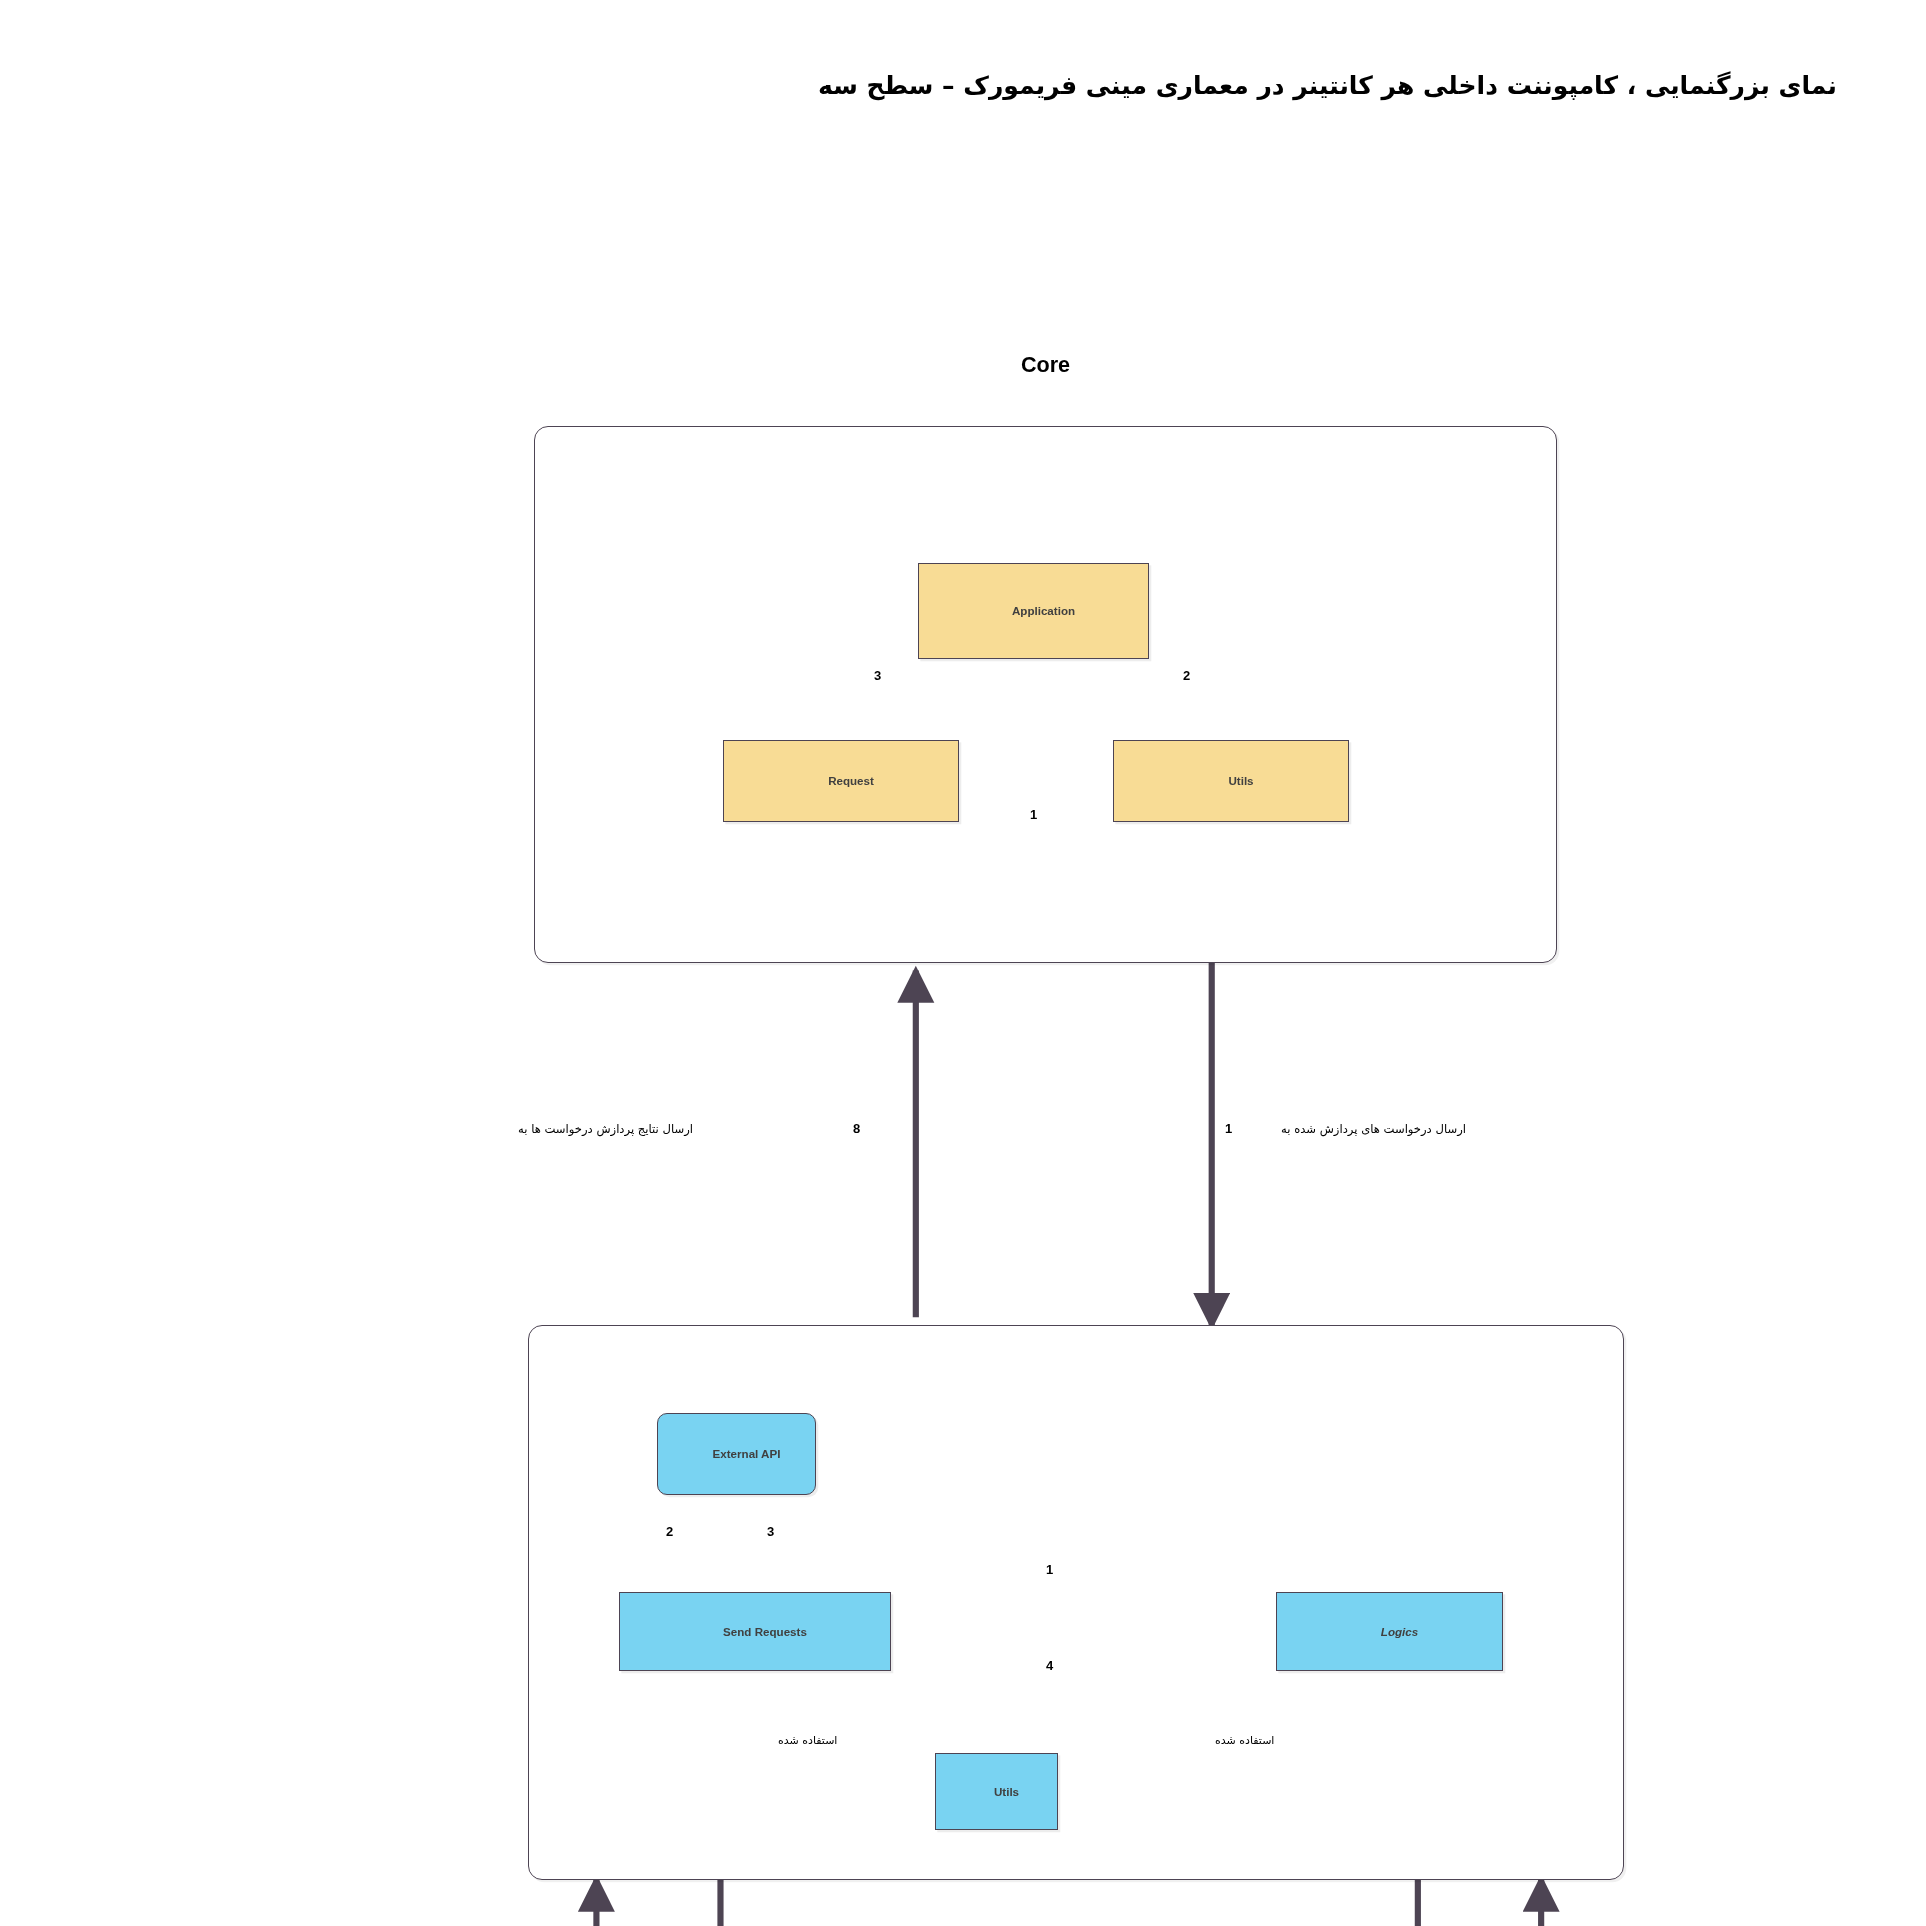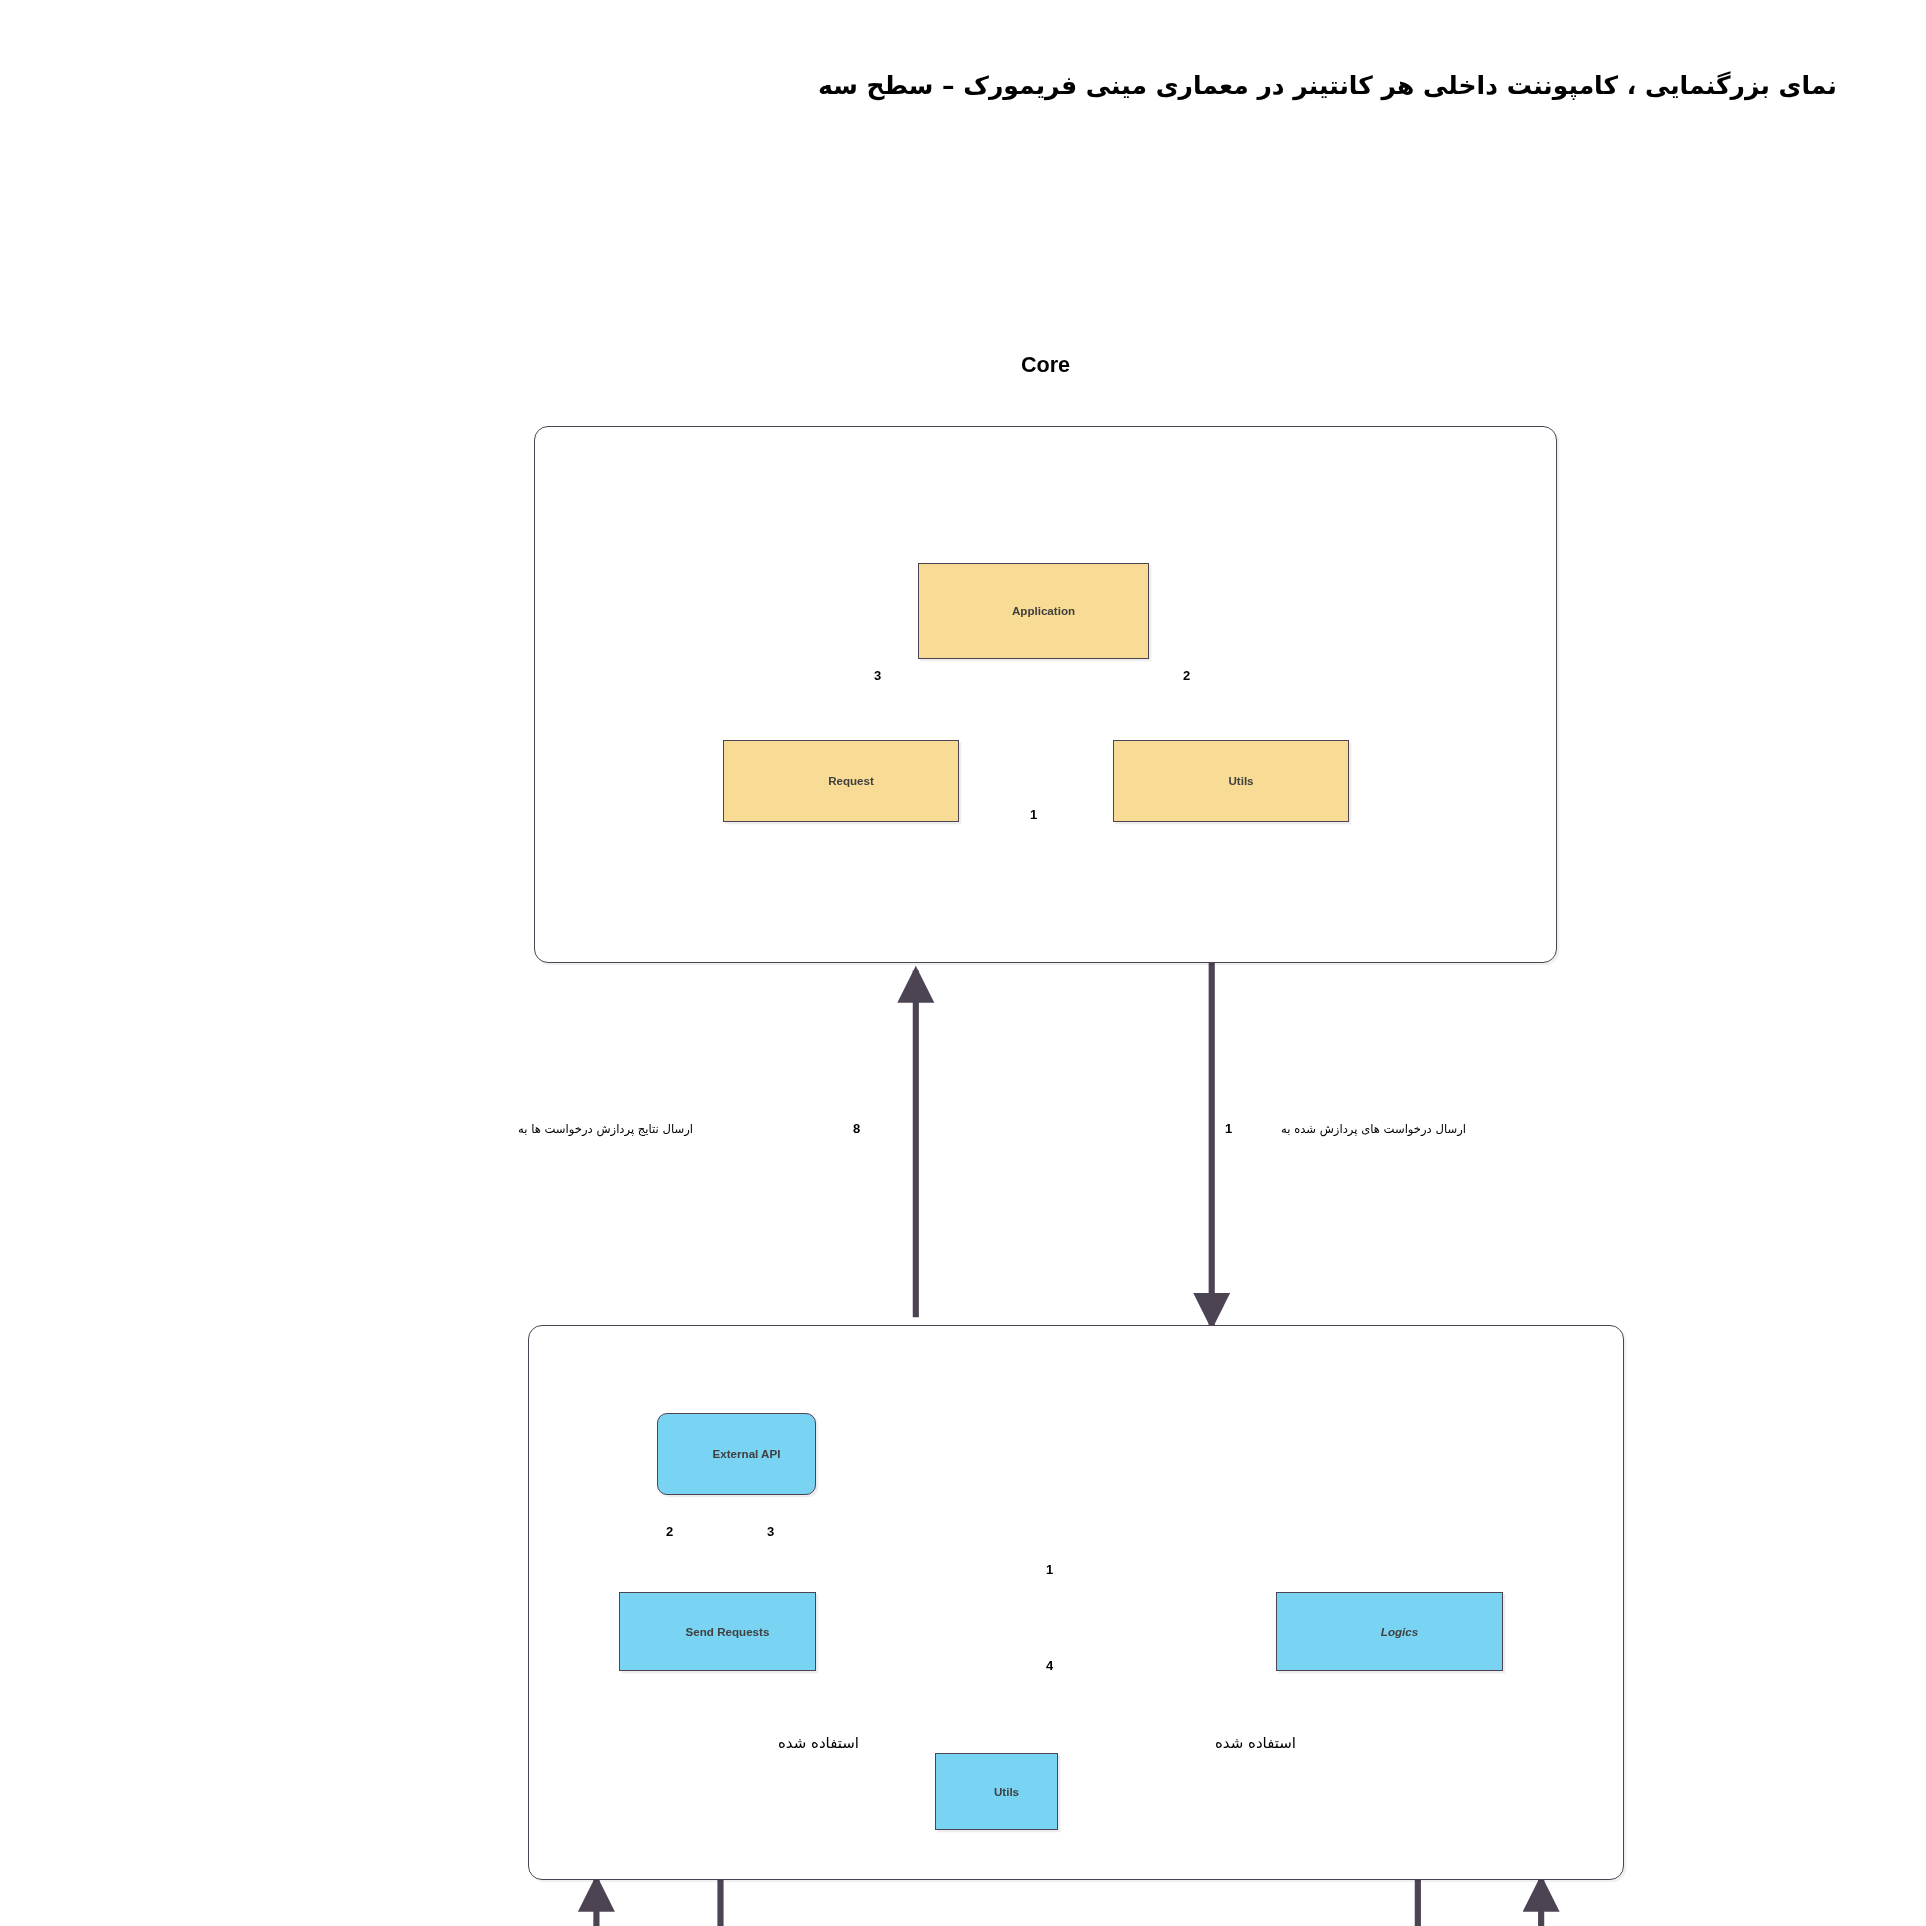--- a/index.html
+++ b/index.html
@@ -44,21 +44,21 @@
     font-family:"Liberation Sans","DejaVu Sans",sans-serif;
     white-space:nowrap;
   }
 
   
   .fa{
     position:absolute;direction:rtl;color:#000;font-weight:normal;
     font-size:11.6px;white-space:nowrap;
     font-family:"DejaVu Sans","Liberation Sans",sans-serif;
   }
-  .fa.small{font-size:15px;}
+  .fa.small{font-size:11px;}
 </style>
 </head>
 <body>
 
 <div id="stage">
 
   <div class="title">نمای بزرگنمایی ، کامپوننت داخلی هر کانتینر در معماری مینی فریمورک – سطح سه</div>
 
   <svg class="layer" viewBox="0 0 6891 7428" preserveAspectRatio="none">
     <defs>
@@ -128,21 +128,21 @@
 
   <div class="node core" style="left:918px;top:563px;width:231px;height:96px;">Application</div>
   <div class="node core" style="left:723px;top:740px;width:236px;height:82px;">Request</div>
   <div class="node core" style="left:1113px;top:740px;width:236px;height:82px;">Utils</div>
 
   <div class="step" style="left:1030px;top:807px;">1</div>
   <div class="step" style="left:1183px;top:668px;">2</div>
   <div class="step" style="left:874px;top:668px;">3</div>
 
   <div class="node ctrl rounded" style="left:657px;top:1413px;width:159px;height:82px;">External API</div>
-  <div class="node ctrl" style="left:619px;top:1592px;width:197px;height:79px;">Send Requests</div>
+  <div class="node ctrl" style="left:619px;top:1592px;width:272px;height:79px;">Send Requests</div>
   <div class="node ctrl" style="left:1276px;top:1592px;width:227px;height:79px;font-style:italic;">Logics</div>
   <div class="node ctrl" style="left:935px;top:1753px;width:123px;height:77px;">Utils</div>
 
   <div class="step" style="left:1046px;top:1562px;">1</div>
   <div class="step" style="left:666px;top:1524px;">2</div>
   <div class="step" style="left:767px;top:1524px;">3</div>
   <div class="step" style="left:1046px;top:1658px;">4</div>
 
   <div class="fa small" style="left:778px;top:1734px;">استفاده شده</div>
   <div class="fa small" style="left:1215px;top:1734px;">استفاده شده</div>

